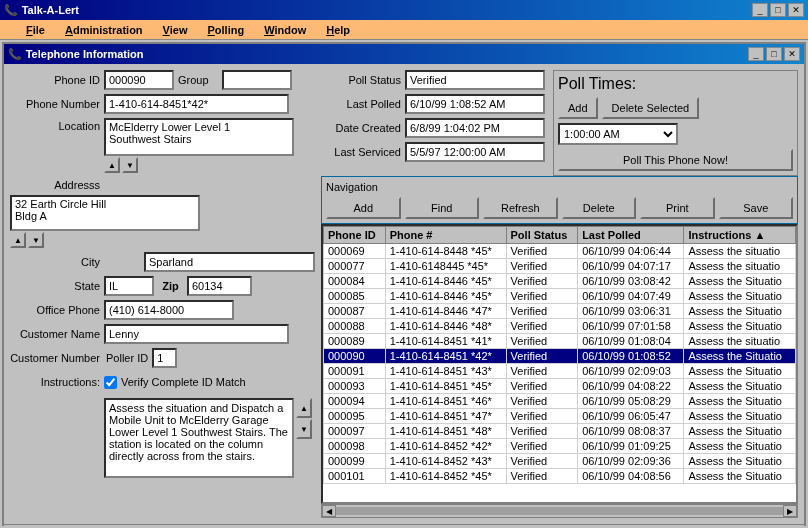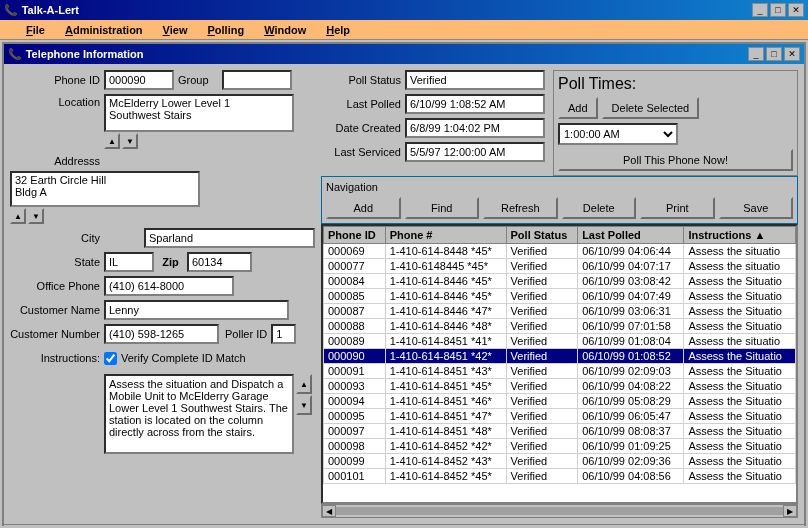--- a/index.html
+++ b/index.html
@@ -347,20 +347,24 @@
 
       <div class="left-panel">
 
         <div class="form-row">
           <span class="form-label">Phone ID</span>
           <input class="form-input form-input-small" type="text" value="000090" style="">
           <span class="form-label" style="min-width:40px;text-align:left;">Group</span>
           <input class="form-input" type="text" style="width: 70px;">
         </div>
 
+        <div class="form-row">
+          <span class="form-label">Phone Number</span>
+          <input class="form-input" type="text" style="width: 185px;" value="1-410-614-8451*42*">
+        </div>
 
         <div class="form-row" style="align-items:flex-start;">
           <span class="form-label" style="padding-top:2px;">Location</span>
           <div style="display:flex;flex-direction:column;gap:1px;">
             <textarea class="address-area" style="height: 38px;">McElderry Lower Level 1
 Southwest Stairs</textarea>
             <div style="display:flex;gap:2px;">
               <button class="dropdown-btn">▲</button>
               <button class="dropdown-btn">▼</button>
             </div>
@@ -396,21 +400,20 @@
           <input class="form-input form-input-phone" type="text" value="(410) 614-8000" style="">
         </div>
 
         <div class="form-row">
           <span class="form-label">Customer Name</span>
           <input class="form-input" type="text" style="width: 185px;" value="Lenny">
         </div>
 
         <div class="form-row">
           <span class="form-label">Customer Number</span>
-          <input class="form-input form-input-phone" type="text" value="(410) 598-1265" style="width: 115px;">
           <span style="margin-left:2px;font-size:11px;">Poller ID</span>
           <input class="form-input" type="text" style="width: 25px;" value="1">
         </div>
 
         <div class="form-row">
           <span class="form-label">Instructions:</span>
           <div class="checkbox-row">
             <input type="checkbox" checked="" style="">
             <span>Verify Complete ID Match</span>
           </div>

